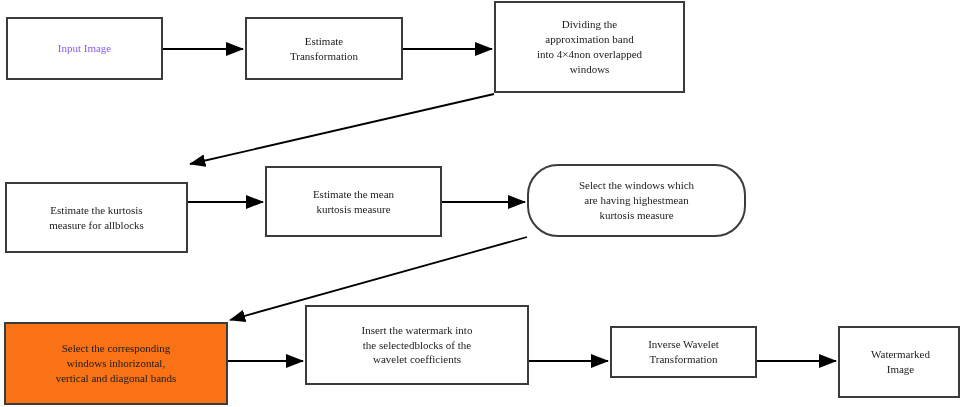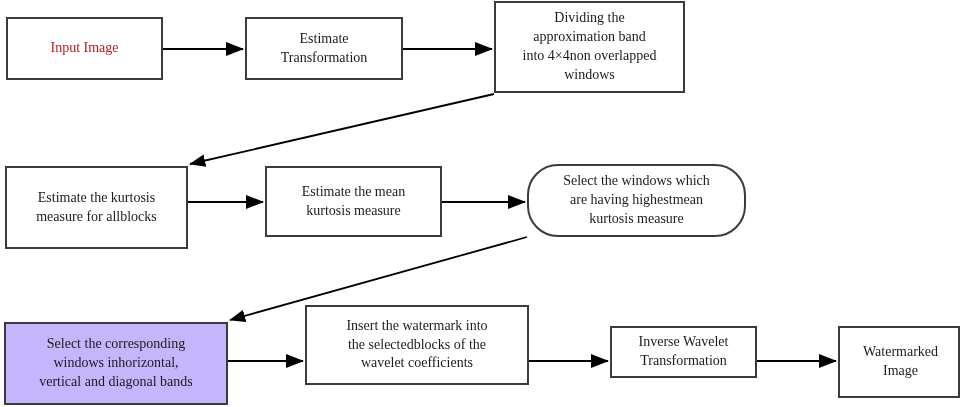--- a/index.html
+++ b/index.html
@@ -18,21 +18,21 @@
   .node {
     position: absolute;
     box-sizing: border-box;
     border: 2px solid #3b3b3b;
     background: #ffffff;
     display: flex;
     align-items: center;
     justify-content: center;
     text-align: center;
     color: #1b1b1b;
-    font-size: 14px;
+    font-size: 11px;
     line-height: 1.35;
     padding: 2px 5px;
   }
   .node-label {
     display: block;
     width: 100%;
     white-space: pre-line;
   }
   svg.edges {
     position: absolute;
@@ -62,47 +62,47 @@
         <line x1="188" y1="202" x2="263" y2="202" stroke="#000000" stroke-width="2" marker-end="url(#arrowhead)"></line>
         <line x1="442" y1="202" x2="525" y2="202" stroke="#000000" stroke-width="2" marker-end="url(#arrowhead)"></line>
         <line x1="527" y1="237" x2="230" y2="320" stroke="#000000" stroke-width="1.8" marker-end="url(#arrowhead)"></line>
         <line x1="228" y1="361" x2="303" y2="361" stroke="#000000" stroke-width="2" marker-end="url(#arrowhead)"></line>
         <line x1="529" y1="361" x2="608" y2="361" stroke="#000000" stroke-width="2" marker-end="url(#arrowhead)"></line>
         <line x1="757" y1="361" x2="836" y2="361" stroke="#000000" stroke-width="2" marker-end="url(#arrowhead)"></line>
       </g>
   </svg>
 
   <div id="node-layer">
-      <div class="node" style="left: 6px; top: 17px; width: 157px; height: 63px; border-color: rgb(59, 59, 59); background: rgb(255, 255, 255); color: #b91c1c;">
+      <div class="node" style="left: 6px; top: 17px; width: 157px; height: 63px; border-color: rgb(59, 59, 59); background: rgb(255, 255, 255); color: #8b5cf6;">
         <span class="node-label">Input Image</span>
       </div>
       <div class="node" style="left: 245px; top: 17px; width: 158px; height: 63px; border-color: rgb(59, 59, 59); background: rgb(255, 255, 255); color: rgb(27, 27, 27);">
         <span class="node-label">Estimate
 Transformation</span>
       </div>
       <div class="node" style="left: 494px; top: 1px; width: 191px; height: 92px; border-color: rgb(59, 59, 59); background: rgb(255, 255, 255); color: rgb(27, 27, 27);">
         <span class="node-label">Dividing the
 approximation band
 into 4×4non overlapped
 windows</span>
       </div>
-      <div class="node" style="left: 5px; top: 166px; width: 183px; height: 83px; border-color: rgb(59, 59, 59); background: rgb(255, 255, 255); color: rgb(27, 27, 27);">
+      <div class="node" style="left: 5px; top: 182px; width: 183px; height: 71px; border-color: rgb(59, 59, 59); background: rgb(255, 255, 255); color: rgb(27, 27, 27);">
         <span class="node-label">Estimate the kurtosis
 measure for allblocks</span>
       </div>
       <div class="node" style="left: 265px; top: 166px; width: 177px; height: 71px; border-color: rgb(59, 59, 59); background: rgb(255, 255, 255); color: rgb(27, 27, 27);">
         <span class="node-label">Estimate the mean
 kurtosis measure</span>
       </div>
       <div class="node" style="left: 527px; top: 164px; width: 219px; height: 73px; border-color: rgb(59, 59, 59); background: rgb(255, 255, 255); color: rgb(27, 27, 27); border-radius: 31px;">
         <span class="node-label">Select the windows which
 are having highestmean
 kurtosis measure</span>
       </div>
-      <div class="node" style="left: 4px; top: 322px; width: 224px; height: 83px; border-color: rgb(59, 59, 59); background: #c4b5fd; color: rgb(27, 27, 27);">
+      <div class="node" style="left: 4px; top: 322px; width: 224px; height: 83px; border-color: rgb(59, 59, 59); background: #f97316; color: rgb(27, 27, 27);">
         <span class="node-label">Select the corresponding
 windows inhorizontal,
 vertical and diagonal bands</span>
       </div>
       <div class="node" style="left: 305px; top: 305px; width: 224px; height: 80px; border-color: rgb(59, 59, 59); background: rgb(255, 255, 255); color: rgb(27, 27, 27);">
         <span class="node-label">Insert the watermark into
 the selectedblocks of the
 wavelet coefficients</span>
       </div>
       <div class="node" style="left: 610px; top: 326px; width: 147px; height: 52px; border-color: rgb(59, 59, 59); background: rgb(255, 255, 255); color: rgb(27, 27, 27);">

